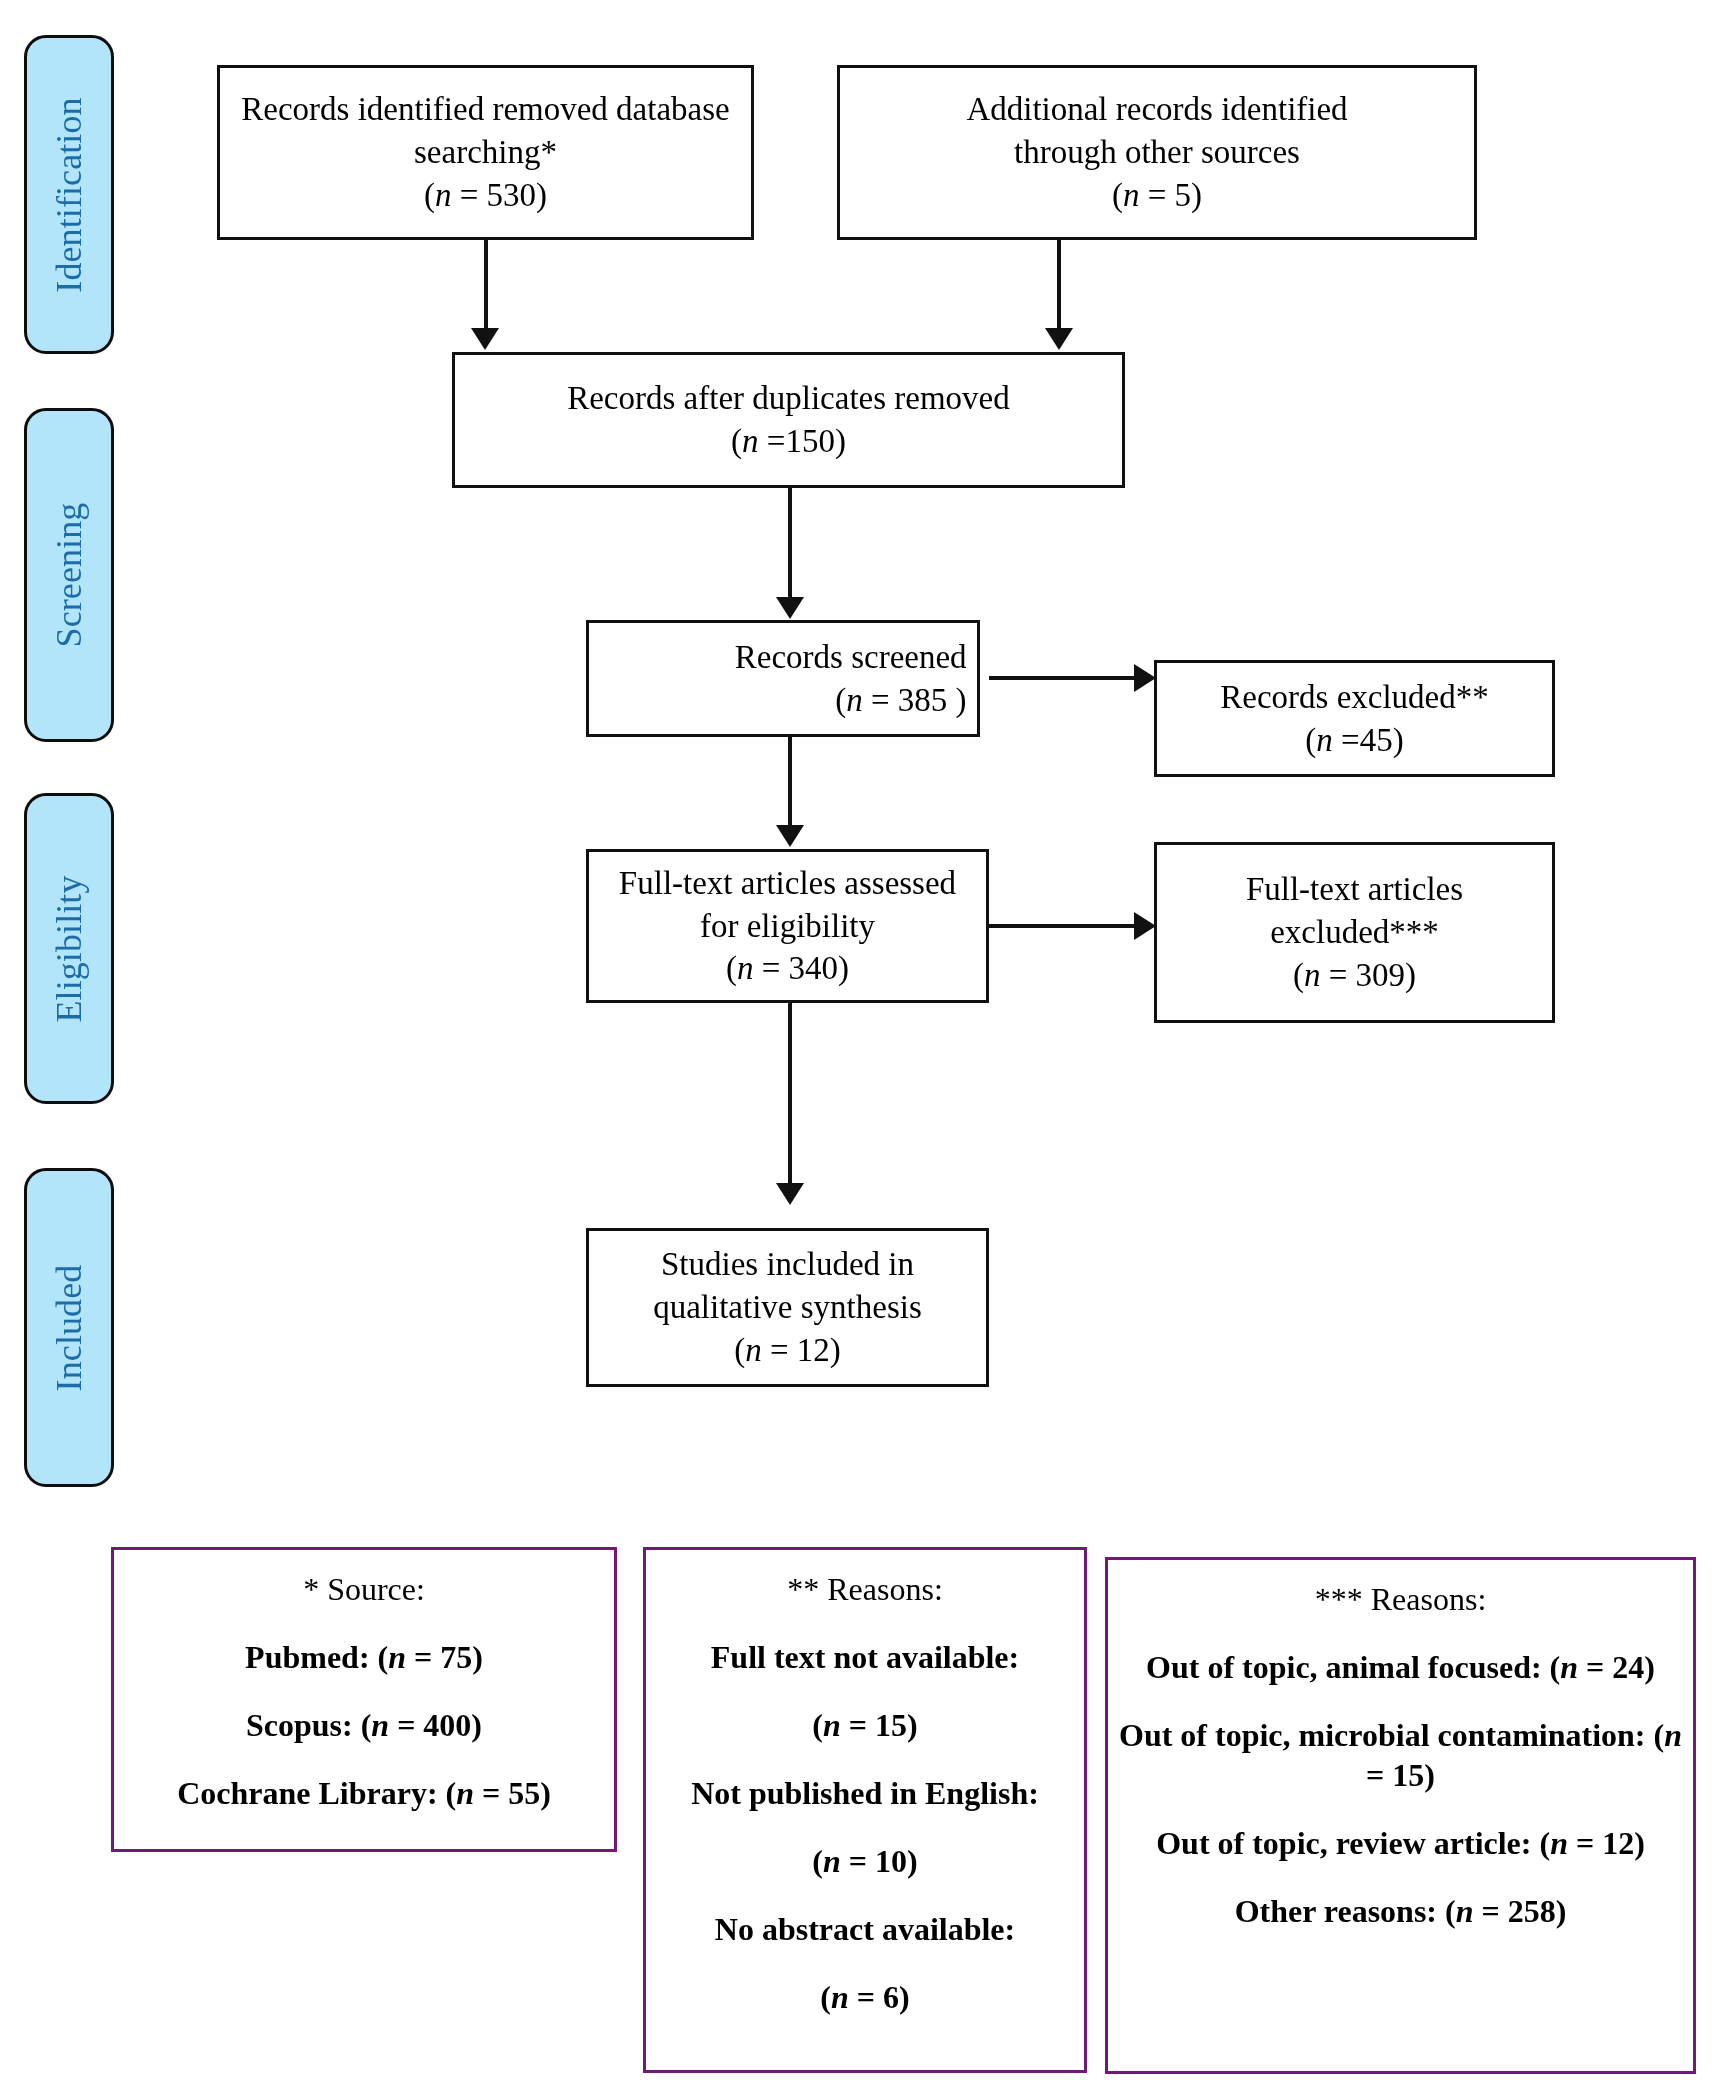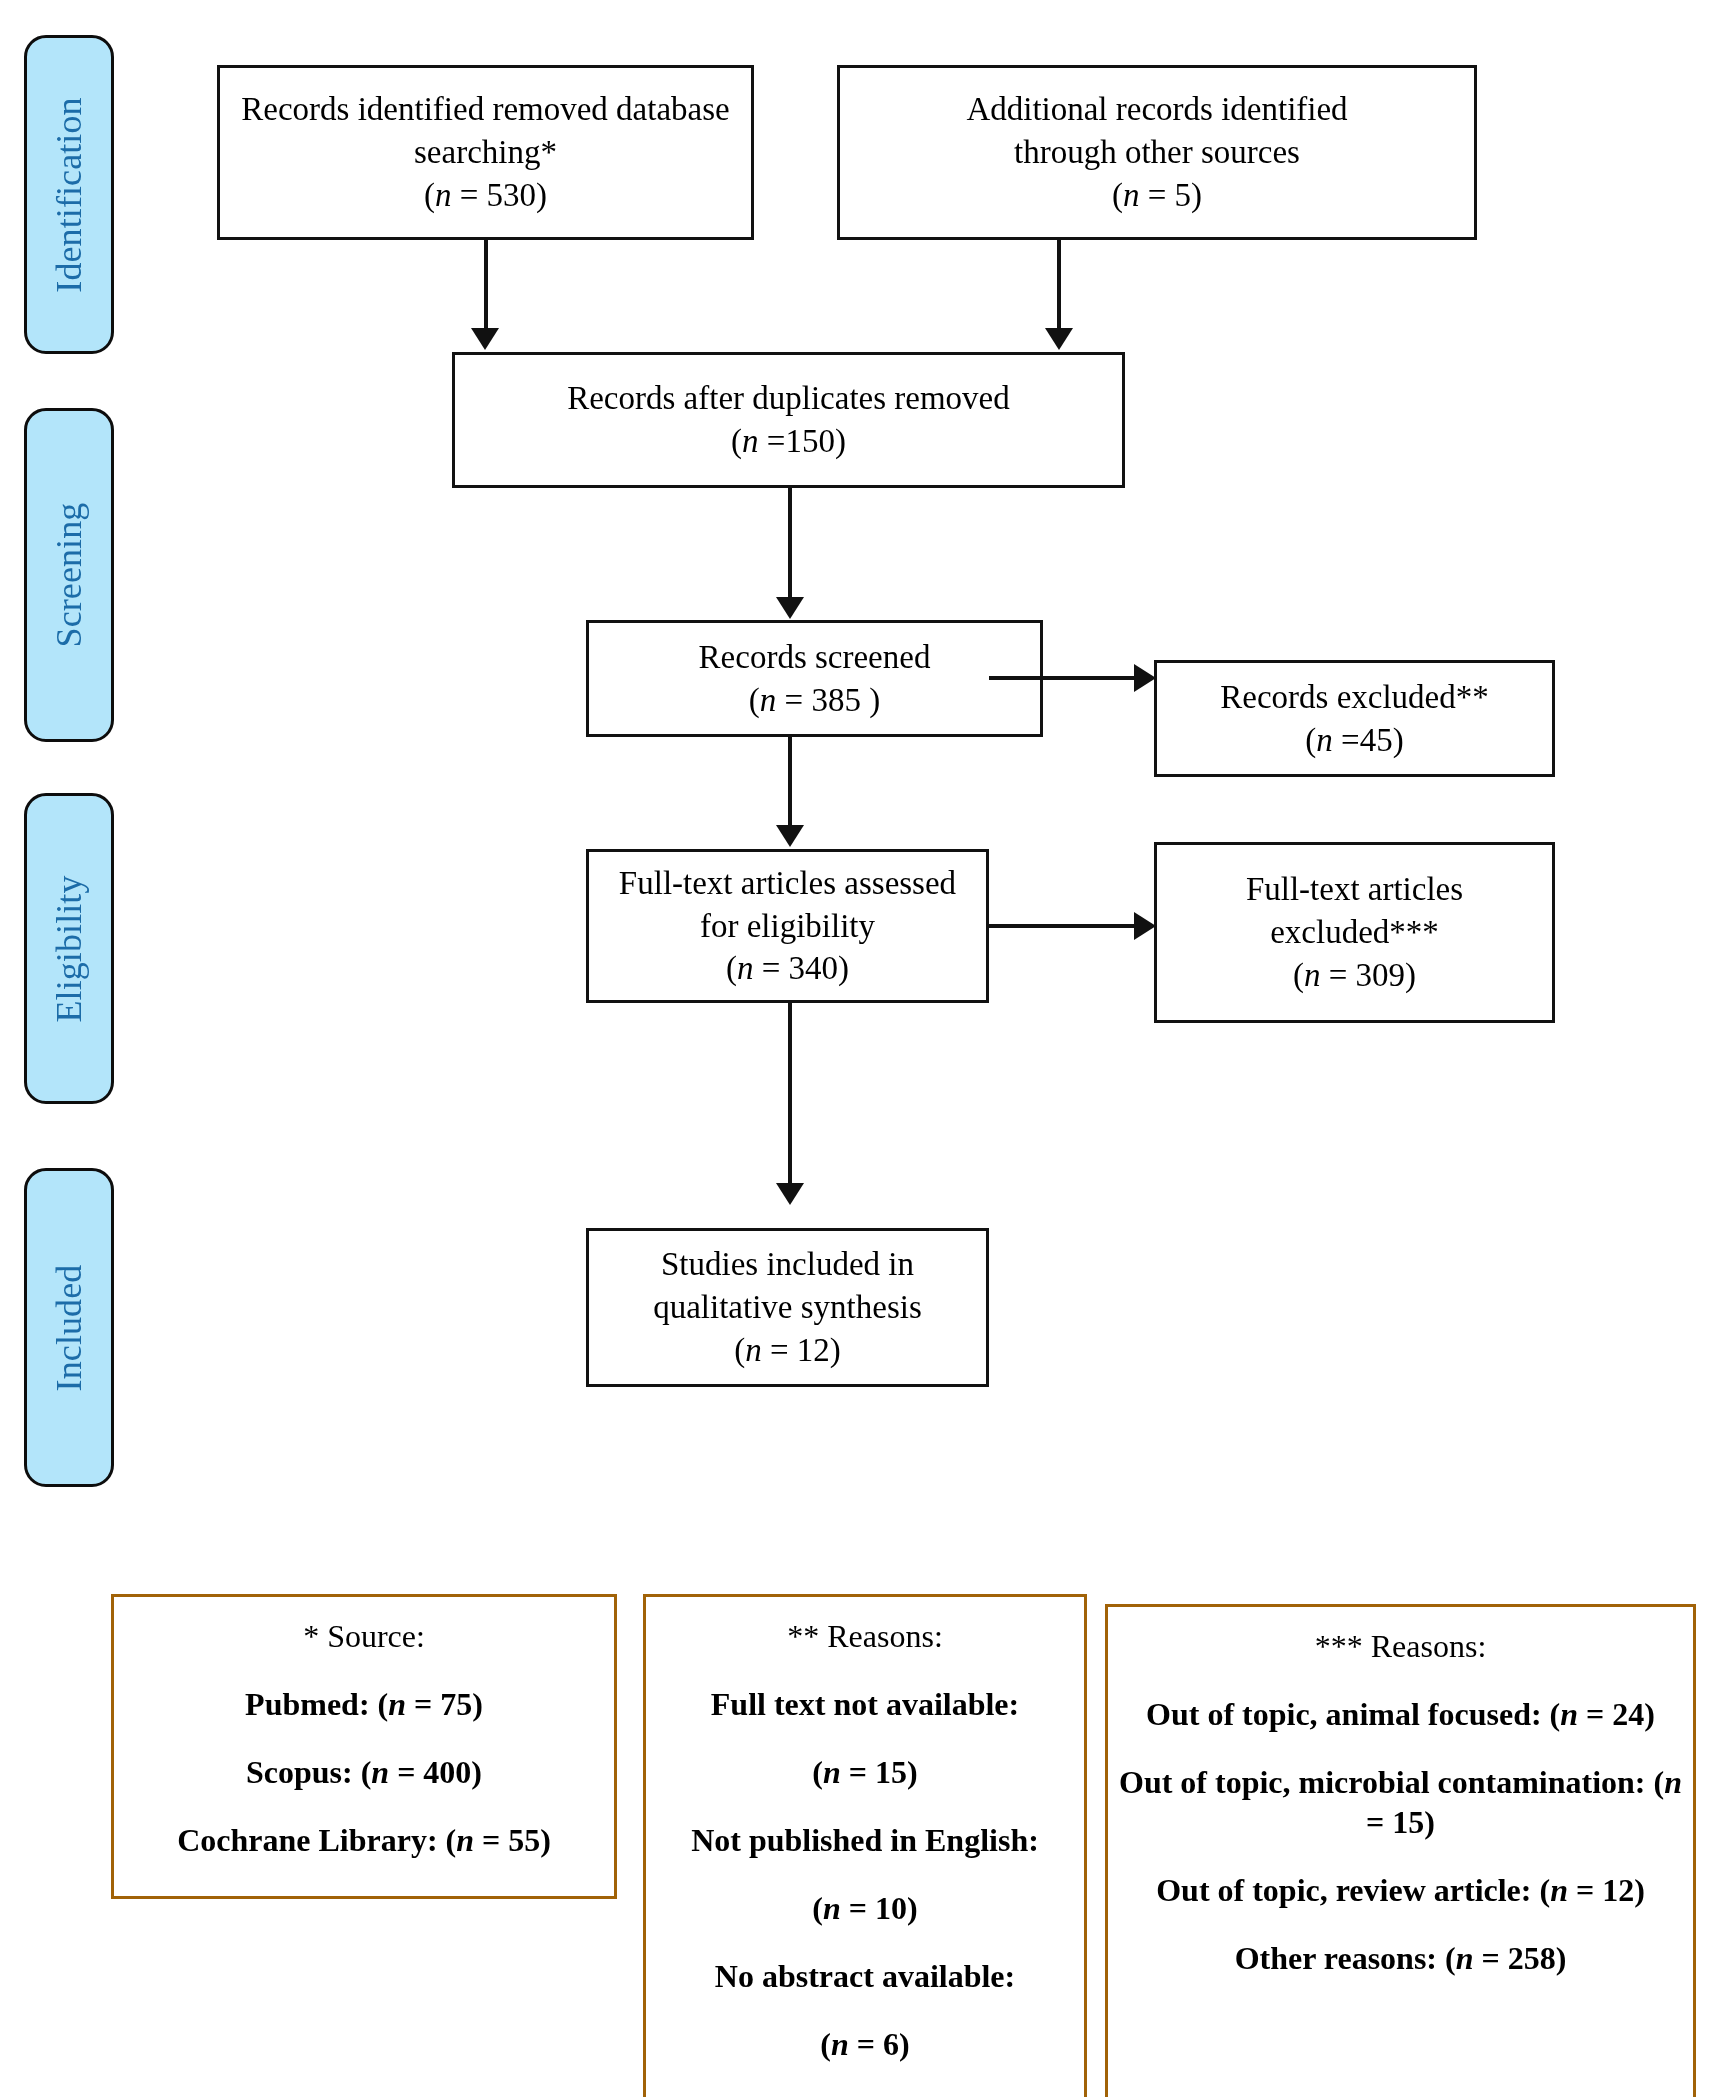--- a/index.html
+++ b/index.html
@@ -57,27 +57,26 @@
     white-space: nowrap;
   }
   .flow-box .line.wrap { white-space: normal; }
   em.n { font-style: italic; }
 
   
   .note-box {
     position: absolute;
     box-sizing: border-box;
     background: #ffffff;
-    border: 3px solid #a16207;
+    border: 3px solid #701a75;
     display: flex;
     flex-direction: column;
     align-items: center;
     text-align: center;
     padding: 19px 10.4px 7.4px 10.4px;
-    margin-top: 47px;
   }
   .note-box .note-line {
     font-size: 32px;
     line-height: 1.25;
     margin-bottom: 28px;
     white-space: nowrap;
     font-weight: bold;
   }
   .note-box .note-line.wrap { white-space: normal; }
   .note-box .note-title { font-weight: normal; }
@@ -148,21 +147,21 @@
   <div class="arrow-down" style="left:1045px; top:328px;"></div>
 
   <div class="flow-box" style="left:452px; top:352px; width:673px; height:136px;">
     <div class="line">Records after duplicates removed</div>
     <div class="line">(<em class="n">n</em> =150)</div>
   </div>
 
   <div class="conn-v" style="left:788px; top:488px; height:112px;"></div>
   <div class="arrow-down" style="left:776px; top:597px;"></div>
 
-  <div class="flow-box" style="left:586px; top:620px; width:457px; height:117px;">
+  <div class="flow-box" style="left:586px; top:620px; width:394px; height:117px;align-items:flex-end;">
     <div class="line">Records screened</div>
     <div class="line">(<em class="n">n</em> = 385 )</div>
   </div>
 
   <div class="conn-h" style="left:989px; top:676px; width:148px;"></div>
   <div class="arrow-right" style="left:1134px; top:664px;"></div>
 
   <div class="flow-box" style="left:1154px; top:620px; width:401px; height:117px;margin-top:40px;">
     <div class="line">Records excluded**</div>
     <div class="line">(<em class="n">n</em> =45)</div>

